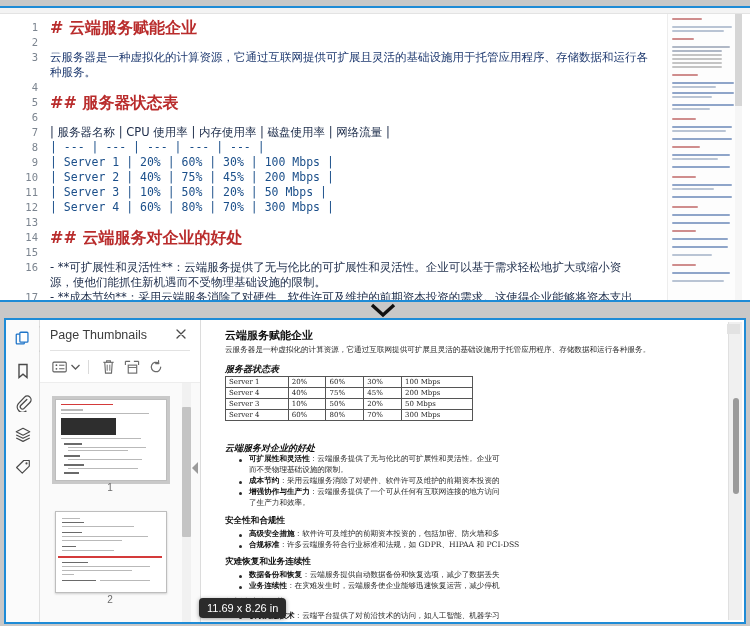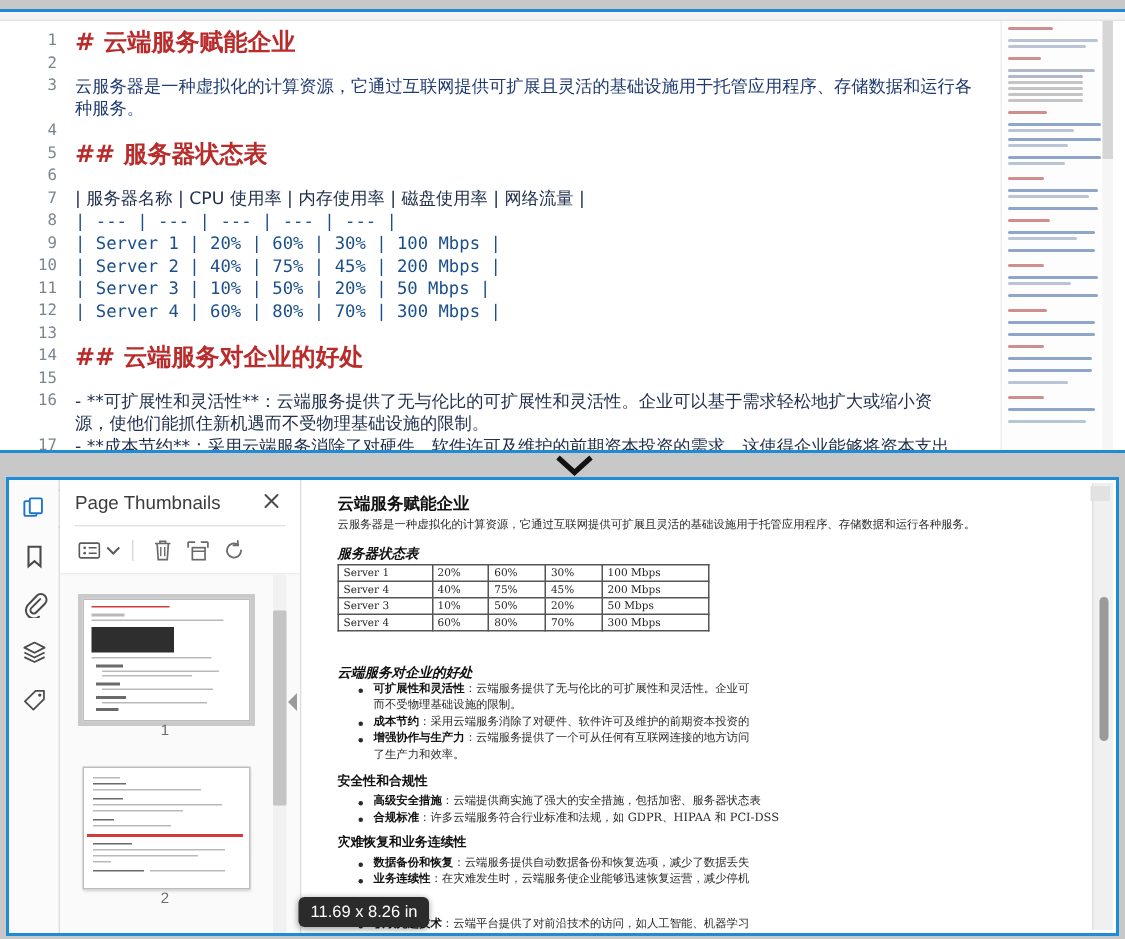--- a/index.html
+++ b/index.html
@@ -463,21 +463,21 @@
           <div class="d-li" style="left:42px;top:134px;"><b>可扩展性和灵活性</b><span>：云端服务提供了无与伦比的可扩展性和灵活性。企业可</span></div>
           <div class="d-li" style="left:42px;top:145px;">而不受物理基础设施的限制。</div>
           <div class="d-bul" style="left:32px;top:161px;"></div>
           <div class="d-li" style="left:42px;top:156px;"><b>成本节约</b><span>：采用云端服务消除了对硬件、软件许可及维护的前期资本投资的</span></div>
           <div class="d-bul" style="left:32px;top:172px;"></div>
           <div class="d-li" style="left:42px;top:167px;"><b>增强协作与生产力</b><span>：云端服务提供了一个可从任何有互联网连接的地方访问</span></div>
           <div class="d-li" style="left:42px;top:178px;">了生产力和效率。</div>
 
           <div class="d-h3" style="left:18px;top:195px;">安全性和合规性</div>
           <div class="d-bul" style="left:32px;top:214px;"></div>
-          <div class="d-li" style="left:42px;top:209px;"><b>高级安全措施</b><span>：云端提供商实施了强大的安全措施，包括加密、服务器状态表</span></div>
+          <div class="d-li" style="left:42px;top:209px;"><b>高级安全措施</b><span>：软件许可及维护的前期资本投资的，包括加密、防火墙和多</span></div>
           <div class="d-bul" style="left:32px;top:225px;"></div>
           <div class="d-li" style="left:42px;top:220px;"><b>合规标准</b><span>：许多云端服务符合行业标准和法规，如 GDPR、HIPAA 和 PCI-DSS</span></div>
 
           <div class="d-h3" style="left:18px;top:236px;">灾难恢复和业务连续性</div>
           <div class="d-bul" style="left:32px;top:255px;"></div>
           <div class="d-li" style="left:42px;top:250px;"><b>数据备份和恢复</b><span>：云端服务提供自动数据备份和恢复选项，减少了数据丢失</span></div>
           <div class="d-bul" style="left:32px;top:266px;"></div>
           <div class="d-li" style="left:42px;top:261px;"><b>业务连续性</b><span>：在灾难发生时，云端服务使企业能够迅速恢复运营，减少停机</span></div>
 
           <div class="d-h3" style="left:18px;top:277px;">创新和竞争优势</div>

